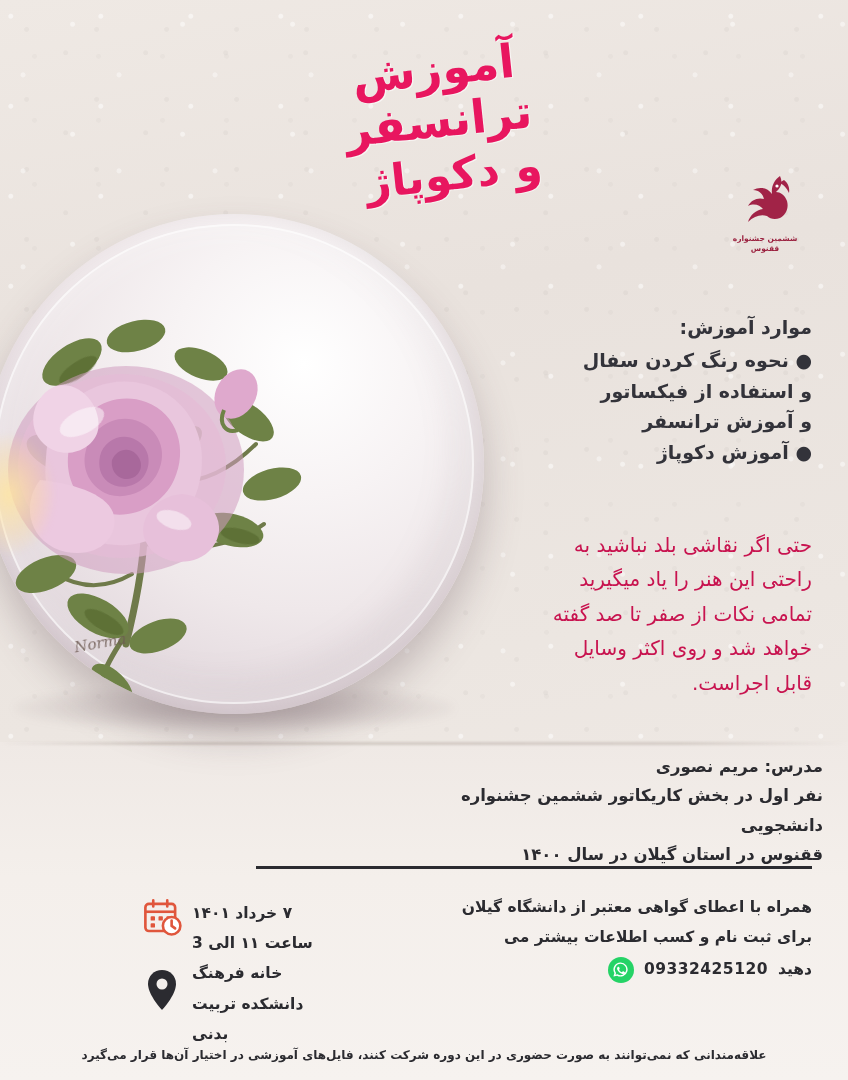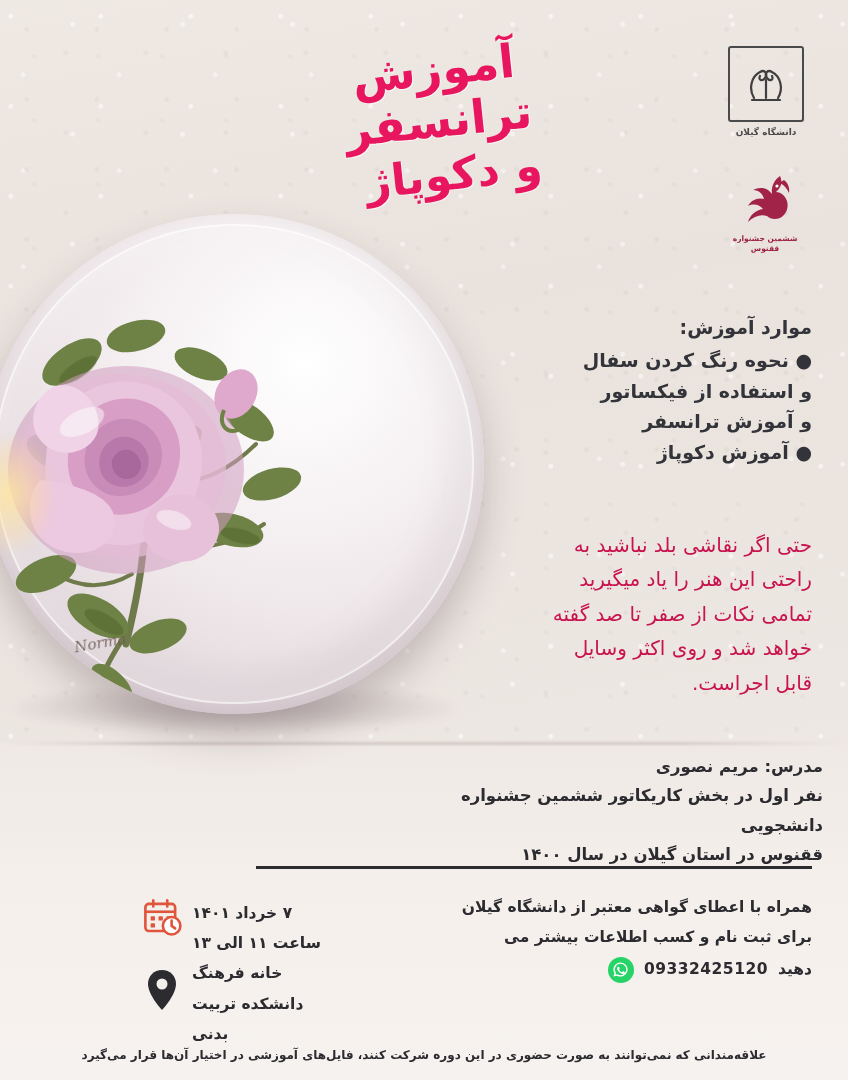--- a/index.html
+++ b/index.html
@@ -307,33 +307,20 @@
 <div class="poster">
   <div class="texture"></div>
   <div class="bottom-wall"></div>
   <div class="wall-line"></div>
 
   <div class="title-block">
     <div class="title-line">آموزش ترانسفر</div>
     <div class="title-line second">و دکوپاژ</div>
   </div>
 
-  <div class="logo-uni">
-    <div class="frame">
-      <svg width="56" height="56" viewBox="0 0 56 56" aria-hidden="true">
-        <g fill="none" stroke="#3f3f3f" stroke-width="2.2" stroke-linecap="round">
-          <path d="M16 42 C10 32, 14 20, 22 16 C27 13, 30 18, 27 22 C24 26, 20 24, 22 20"></path>
-          <path d="M40 42 C46 32, 42 20, 34 16 C29 13, 26 18, 29 22 C32 26, 36 24, 34 20"></path>
-          <path d="M28 24 L28 42"></path>
-          <path d="M14 44 L42 44"></path>
-        </g>
-      </svg>
-    </div>
-    <div class="cap">دانشگاه گیلان</div>
-  </div>
 
   <div class="logo-phoenix">
     <div class="bird">
       <svg width="74" height="62" viewBox="0 0 74 62" aria-hidden="true">
         <g fill="#a12347">
           <path d="M52 6 C46 10, 43 17, 44 24 C40 18, 32 16, 25 20 C31 20, 35 24, 36 29 C30 27, 23 30, 20 36 C26 33, 32 35, 35 39 C28 40, 22 45, 20 52 C26 46, 33 44, 39 46 C42 49, 47 50, 52 48 C58 45, 61 38, 59 31 C57 25, 52 22, 48 22 C53 18, 55 12, 52 6 Z"></path>
           <path d="M56 10 c4 3 6 8 5 13 -2 -5 -6 -9 -10 -10 z"></path>
         </g>
         <circle cx="49" cy="16" r="1.6" fill="#ffffff"></circle>
       </svg>
@@ -442,21 +429,21 @@
       <span class="wa">
         <svg width="17" height="17" viewBox="0 0 24 24" aria-hidden="true">
           <path fill="#ffffff" d="M12 2a10 10 0 0 0-8.6 15.05L2 22l5.1-1.33A10 10 0 1 0 12 2Zm0 2a8 8 0 1 1-4.1 14.86l-.3-.18-2.6.68.7-2.53-.2-.31A8 8 0 0 1 12 4Zm-3.2 4.1c-.18 0-.47.07-.72.34-.25.27-.95.93-.95 2.26s.97 2.62 1.1 2.8c.14.18 1.9 3 4.66 4.07 2.3.9 2.77.72 3.27.68.5-.05 1.6-.65 1.83-1.29.22-.63.22-1.17.16-1.28-.07-.11-.25-.18-.52-.31-.27-.14-1.6-.79-1.85-.88-.25-.09-.43-.14-.6.13-.19.27-.7.88-.86 1.06-.16.18-.32.2-.59.07-.27-.14-1.14-.42-2.17-1.34-.8-.71-1.34-1.6-1.5-1.87-.16-.27-.02-.41.12-.55.12-.12.27-.31.4-.47.14-.16.18-.27.27-.45.09-.18.05-.34-.02-.47-.07-.14-.6-1.46-.83-2-.21-.51-.43-.44-.6-.45h-.5Z"></path>
         </svg>
       </span>
     </div>
   </div>
 
   <div class="when">
     <div>۷ خرداد ۱۴۰۱</div>
-    <div>ساعت ۱۱ الی ۱۳</div>
+    <div>ساعت ۱۱ الی 3</div>
     <div>خانه فرهنگ</div>
     <div>دانشکده تربیت بدنی</div>
   </div>
 
   <div class="icon-col">
     <span class="cal-icon">
       <svg width="42" height="42" viewBox="0 0 48 48" aria-hidden="true">
         <rect x="5" y="9" width="34" height="31" rx="4" fill="none" stroke="#e0563c" stroke-width="3"></rect>
         <path d="M5 18 H39" stroke="#e0563c" stroke-width="3"></path>
         <path d="M14 5 V12 M30 5 V12" stroke="#e0563c" stroke-width="3" stroke-linecap="round"></path>

